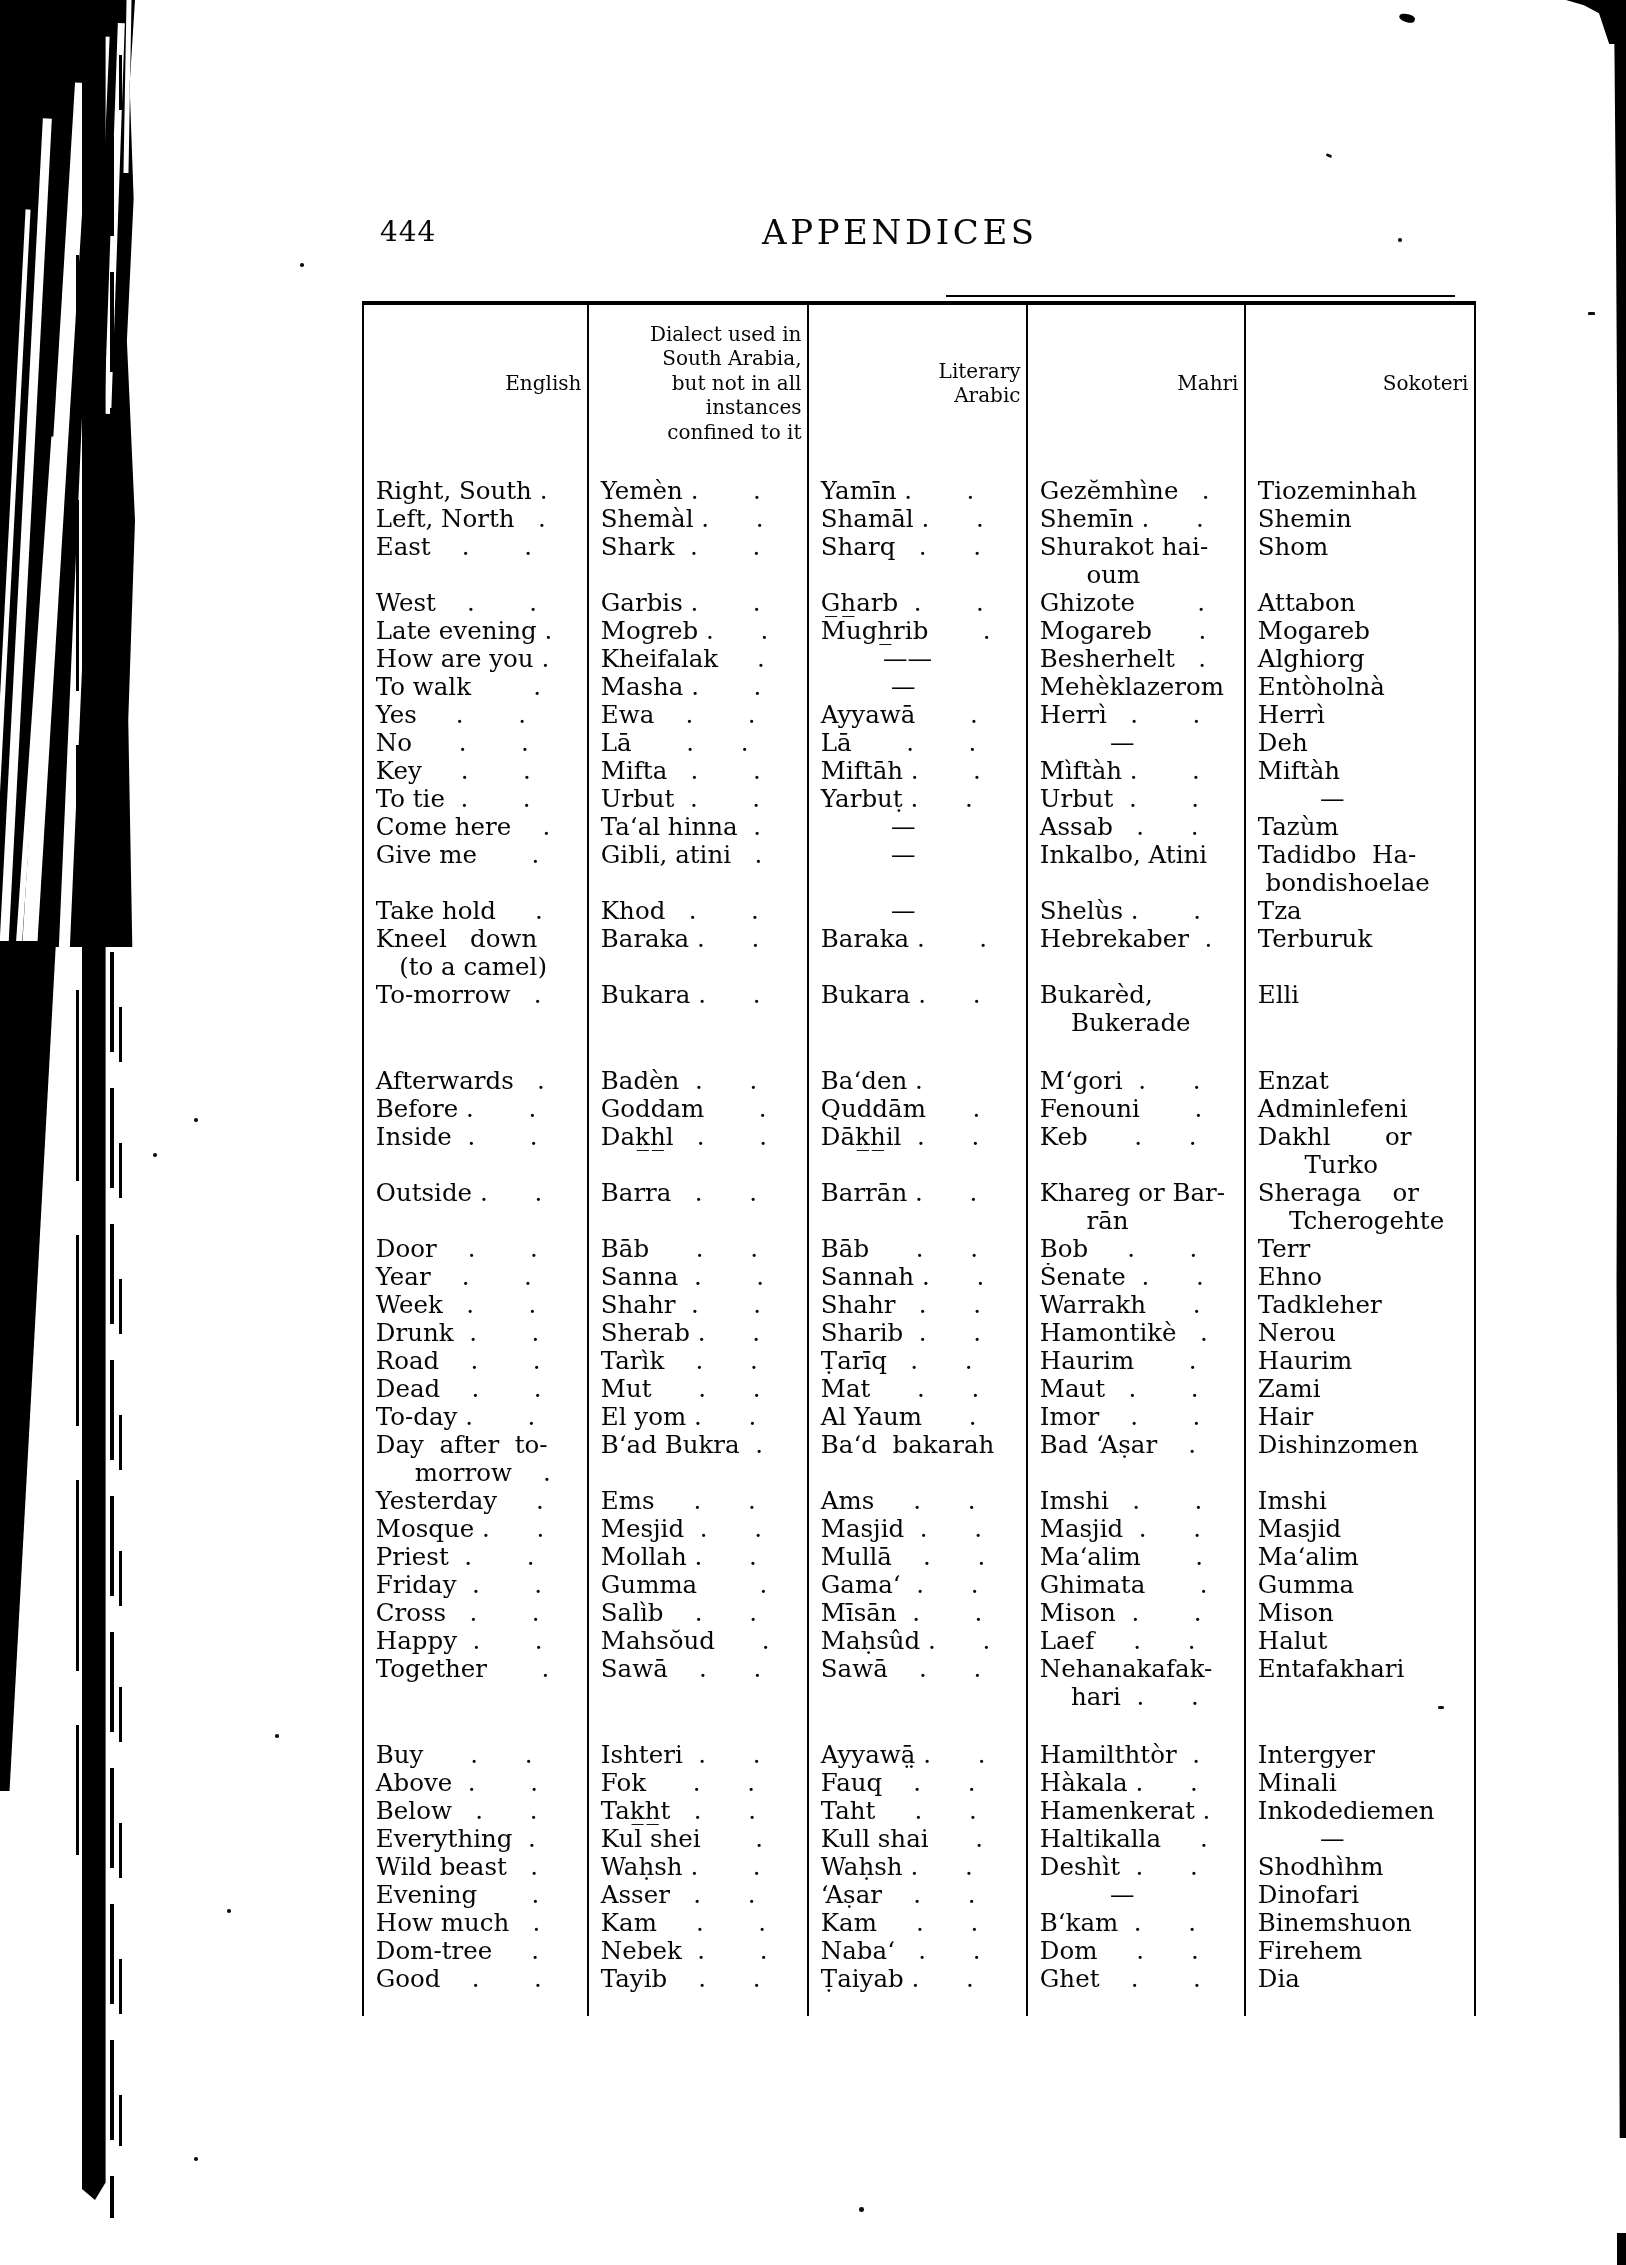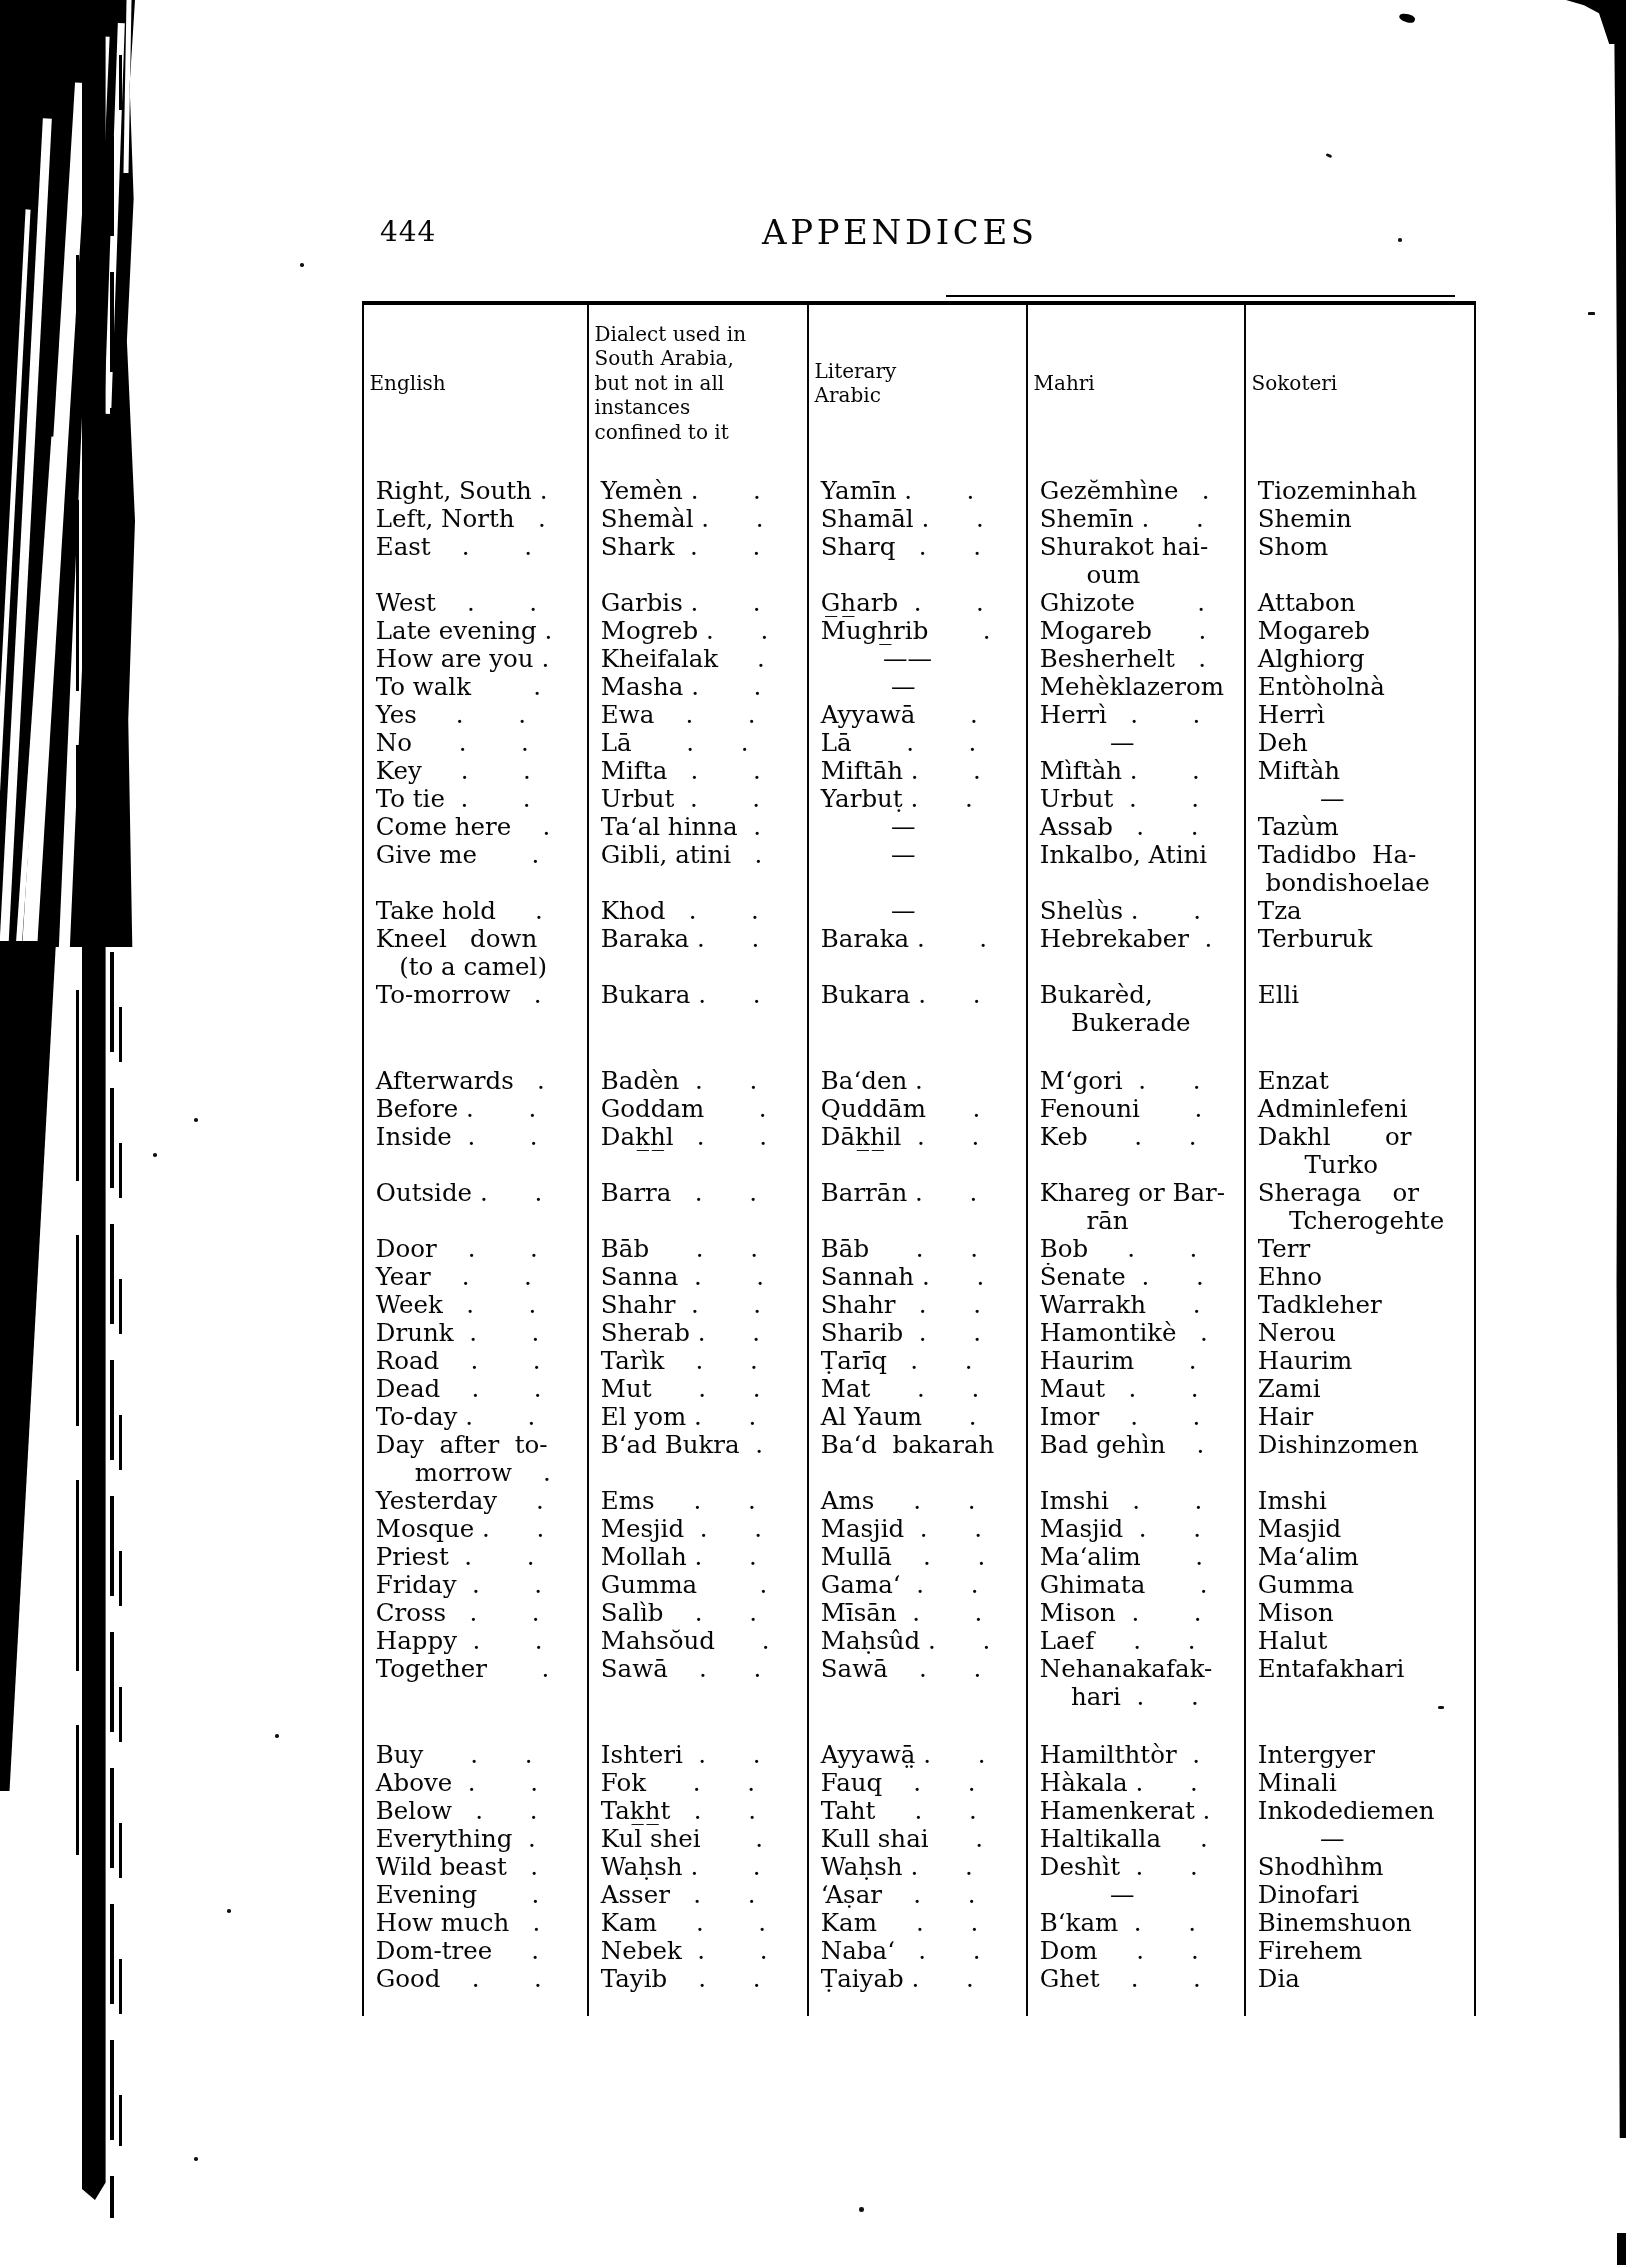--- a/index.html
+++ b/index.html
@@ -35,21 +35,21 @@
     border-left:2.7px solid #050505;
     border-right:none;border-top:none;border-bottom:none;
   }
   table.vocab th:first-child, table.vocab td:first-child{border-left:none;}
   thead th{
     height:156px;
     border-bottom:4.5px solid #000;
     font-weight:normal;
     font-size:20px;
     line-height:24.5px;
-    text-align:left;
+    text-align:right;
     vertical-align:middle;
     white-space:pre-line;
     padding:0 5.5px;
   }
   tbody td{
     font-size:24.5px;
     line-height:28px;
     vertical-align:top;
     white-space:pre-wrap;
     padding:0 3.6px 0 11.8px;
@@ -326,21 +326,21 @@
           <td>El yom .      .</td>
           <td>Al Yaum      .</td>
           <td>Imor    .       .</td>
           <td>Hair</td>
         </tr>
         <tr>
           <td>Day  after  to-
      morrow    .</td>
           <td>Bʻad Bukra  .</td>
           <td>Baʻd  bakarah</td>
-          <td>Bad gehìn    .</td>
+          <td>Bad ʻAṣar    .</td>
           <td>Dishinzomen</td>
         </tr>
         <tr>
           <td>Yesterday     .</td>
           <td>Ems     .      .</td>
           <td>Ams     .      .</td>
           <td>Imshi   .       .</td>
           <td>Imshi</td>
         </tr>
         <tr>

